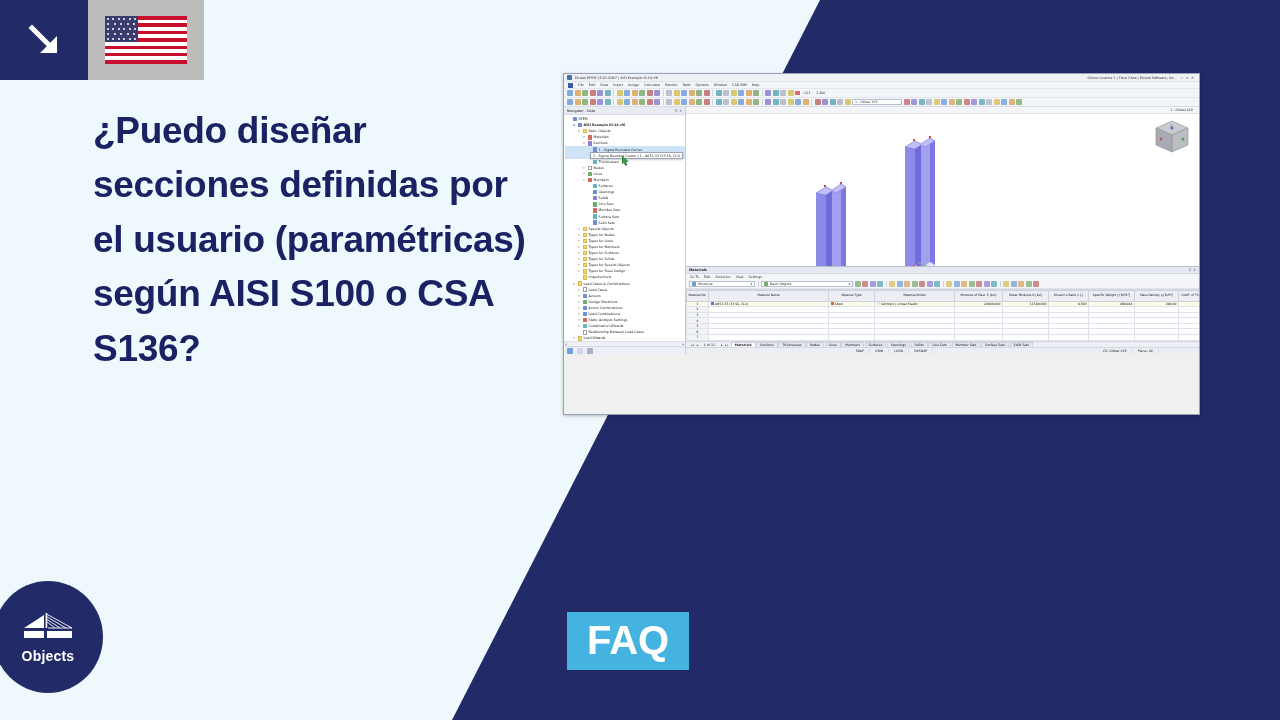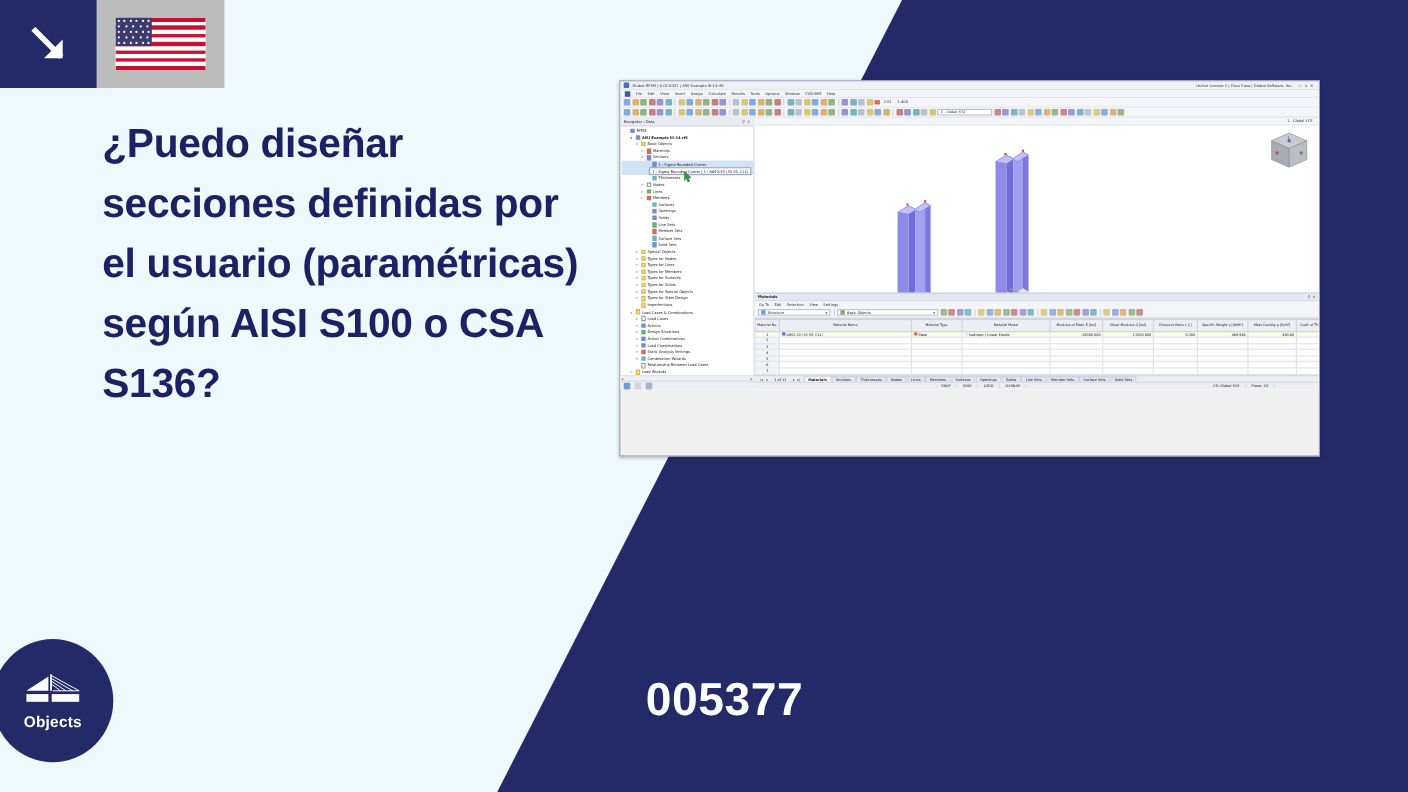--- a/index.html
+++ b/index.html
@@ -305,21 +305,21 @@
         <line x1="24.4" y1="8" x2="38" y2="17"></line>
         <line x1="24.4" y1="10.5" x2="33" y2="17"></line>
         <line x1="26" y1="17" x2="50" y2="17"></line>
       </g>
     </svg>
   </div>
   <div id="dlubal-name">Objects</div>
 </div>
 
 <div id="faq-row">
-  <div id="faq-number">005377</div>
+  <div id="faq-badge">FAQ</div>
 </div>
 
 <div id="rfem">
 
   <div class="rf-titlebar">
     <span class="tb-icon"></span>
     <span class="rf-title">Dlubal RFEM | 6.02.0047 | AISI Example III-14.rf6</span>
     <span class="rf-license">Online License 1 | Coca Casa | Dlubal Software, Inc.</span>
     <span class="rf-wbtns">
       <span>—</span>

